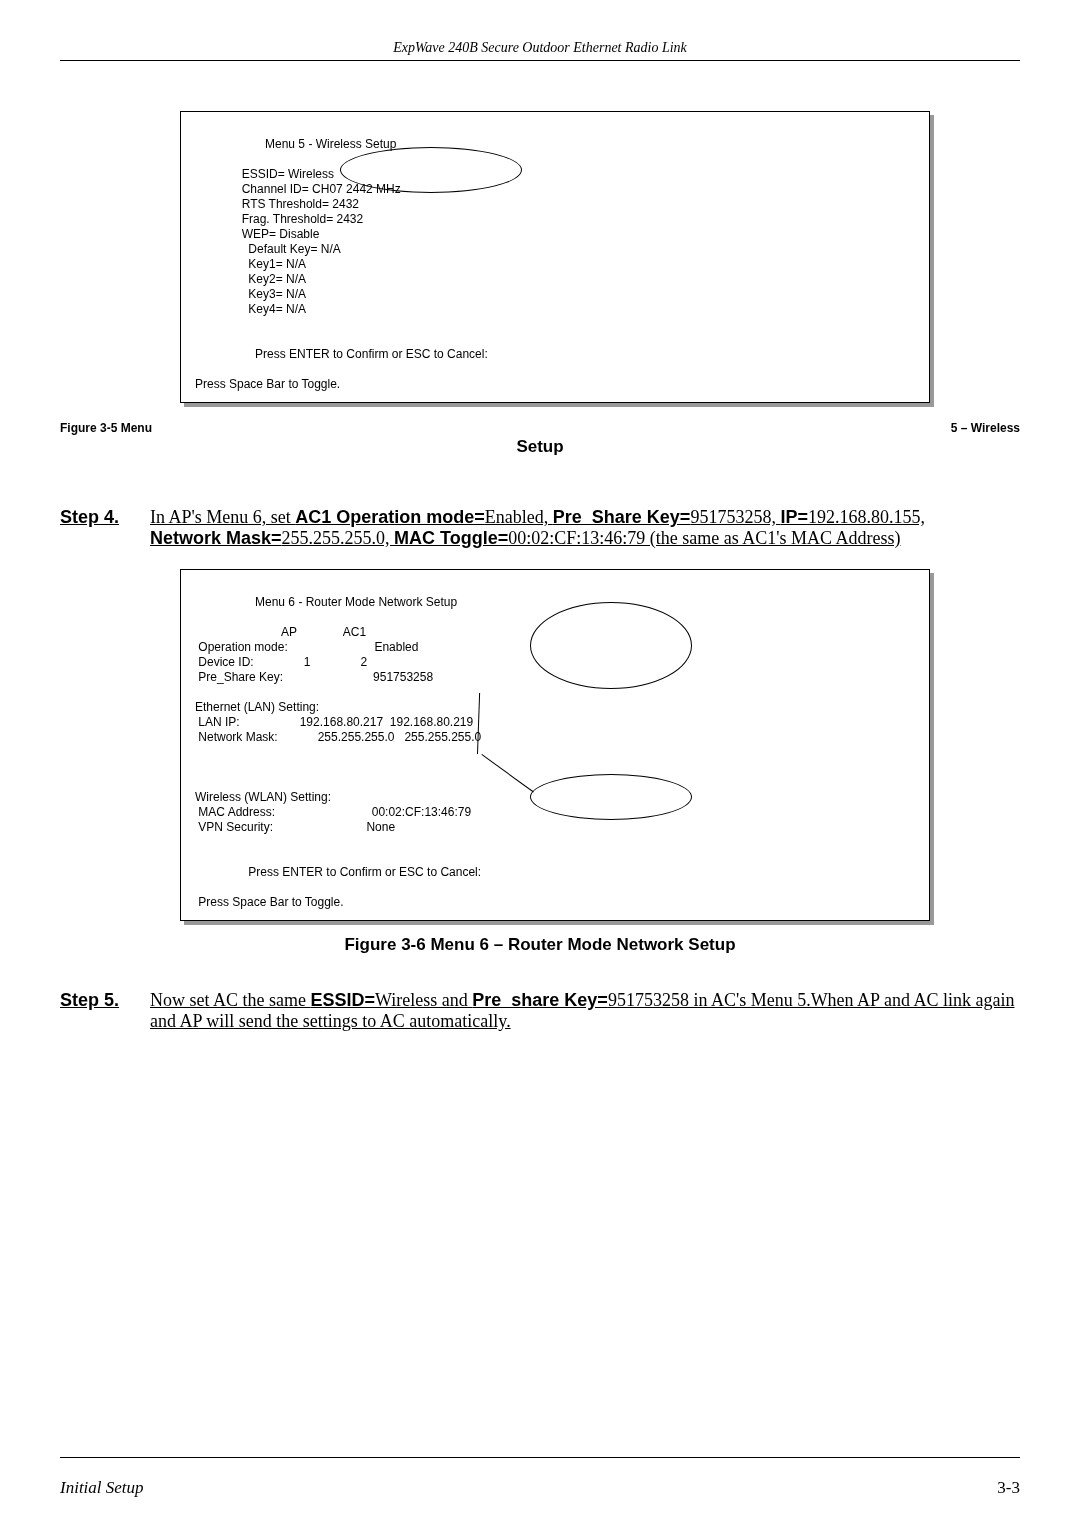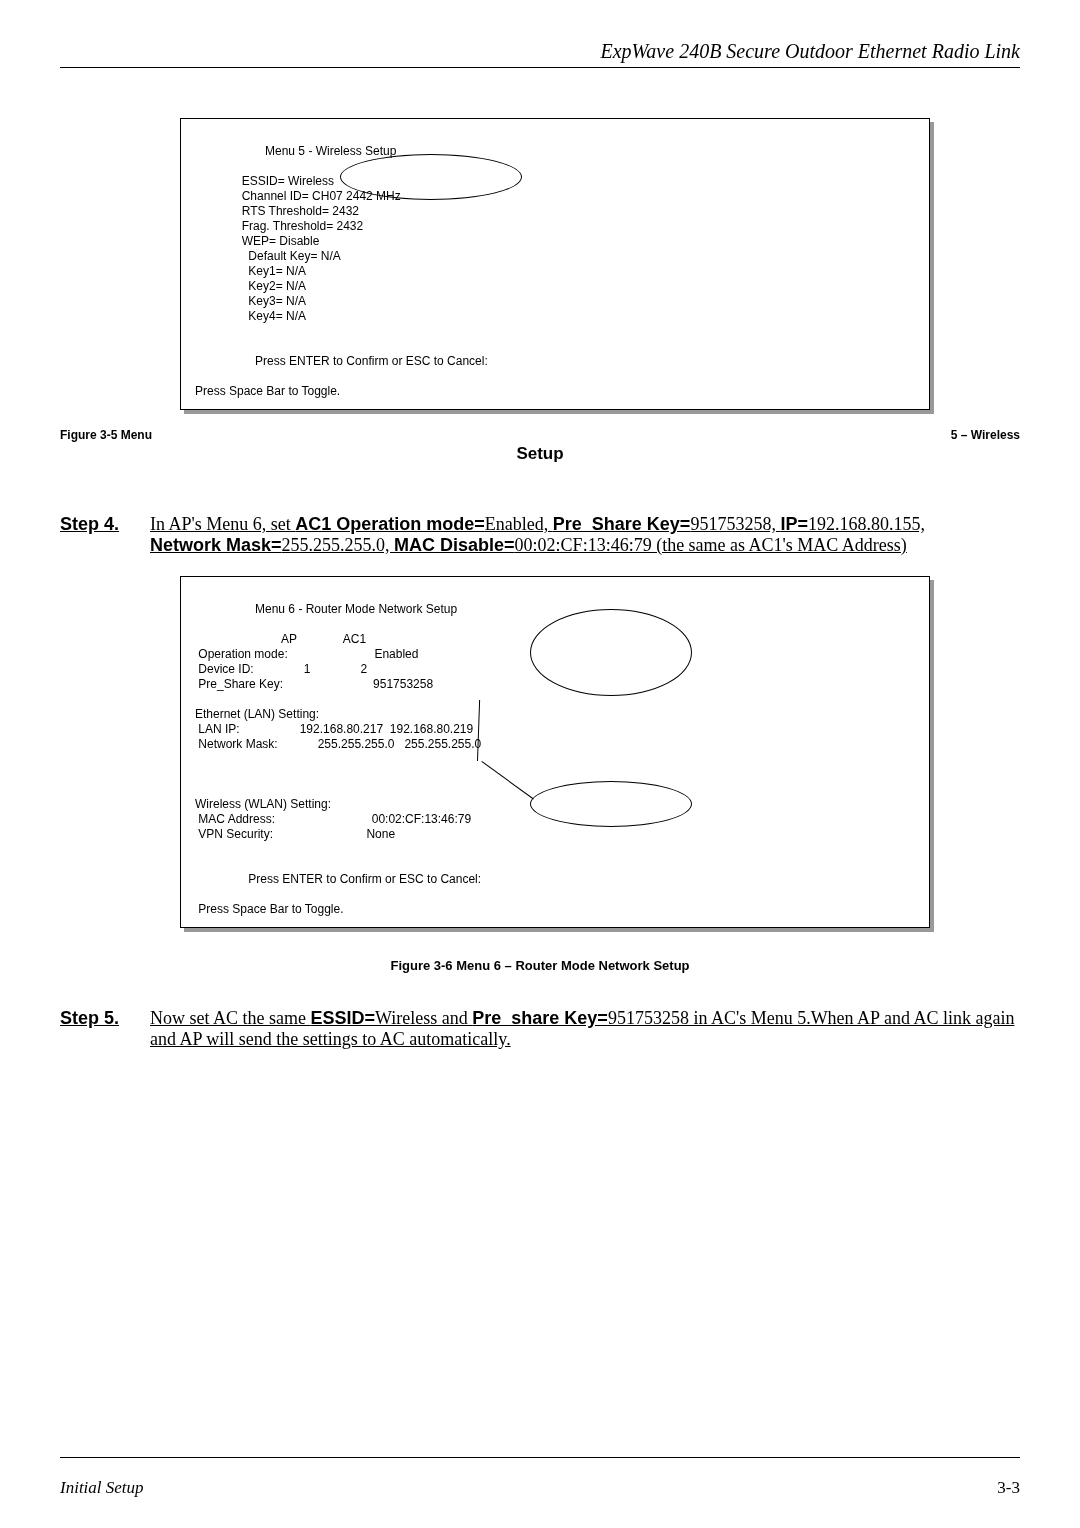--- a/index.html
+++ b/index.html
@@ -9,23 +9,23 @@
     color: #000;
     width: 1080px;
     height: 1528px;
     box-sizing: border-box;
     padding: 40px 60px 30px 60px;
     position: relative;
   }
   .header-line {
     border-bottom: 1px solid #000;
     padding-bottom: 4px;
-    text-align: right;
+    text-align: center;
     font-style: italic;
-    font-size: 20px;
+    font-size: 14px;
     margin-bottom: 0;
   }
   .figure-block {
     margin-top: 50px;
   }
   .terminal {
     font-family: Liberation Sans, sans-serif;
     font-size: 12px;
     background: #fff;
     border: 1px solid #000;
@@ -68,22 +68,22 @@
     flex: 1;
   }
   .bold-sans {
     font-family: Arial, Helvetica, sans-serif;
     font-weight: bold;
   }
   .figure-caption-center {
     text-align: center;
     font-family: Arial, Helvetica, sans-serif;
     font-weight: bold;
-    font-size: 13px;
-    margin-top: 30px;
+    font-size: 17px;
+    margin-top: 14px;
   }
   .footer {
     position: absolute;
     left: 60px;
     right: 60px;
     bottom: 30px;
     border-top: 1px solid #000;
     display: flex;
     justify-content: space-between;
     font-style: italic;
@@ -146,21 +146,21 @@
     <span>Figure 3-5 Menu</span>
     <span>5 – Wireless</span>
   </div>
   <div class="caption-center">Setup</div>
 </div>
 
 <div class="step-row">
   <div class="step-label">Step 4.</div>
   <div class="step-body">
     <span>In AP's Menu 6, set </span><span class="bold-sans">AC1 Operation mode=</span><span>Enabled, </span><span class="bold-sans">Pre_Share Key=</span><span>951753258, </span><span class="bold-sans">IP=</span><span>192.168.80.155, </span><br>
-    <span class="bold-sans">Network Mask=</span><span>255.255.255.0, </span><span class="bold-sans">MAC Disable=</span><span>00:02:CF:13:46:79 (the same as AC1's MAC Address)</span>
+    <span class="bold-sans">Network Mask=</span><span>255.255.255.0, </span><span class="bold-sans">MAC Toggle=</span><span>00:02:CF:13:46:79 (the same as AC1's MAC Address)</span>
   </div>
 </div>
 
 <div class="figure-block" style="margin-top:20px;">
   <div class="terminal-wrap">
     <div class="terminal">
 <span>                  <span>Menu 6 - Router Mode Network Setup</span></span>
 
 <span>                          AP              AC1</span>
 <span> Operation mode:                          Enabled</span>

